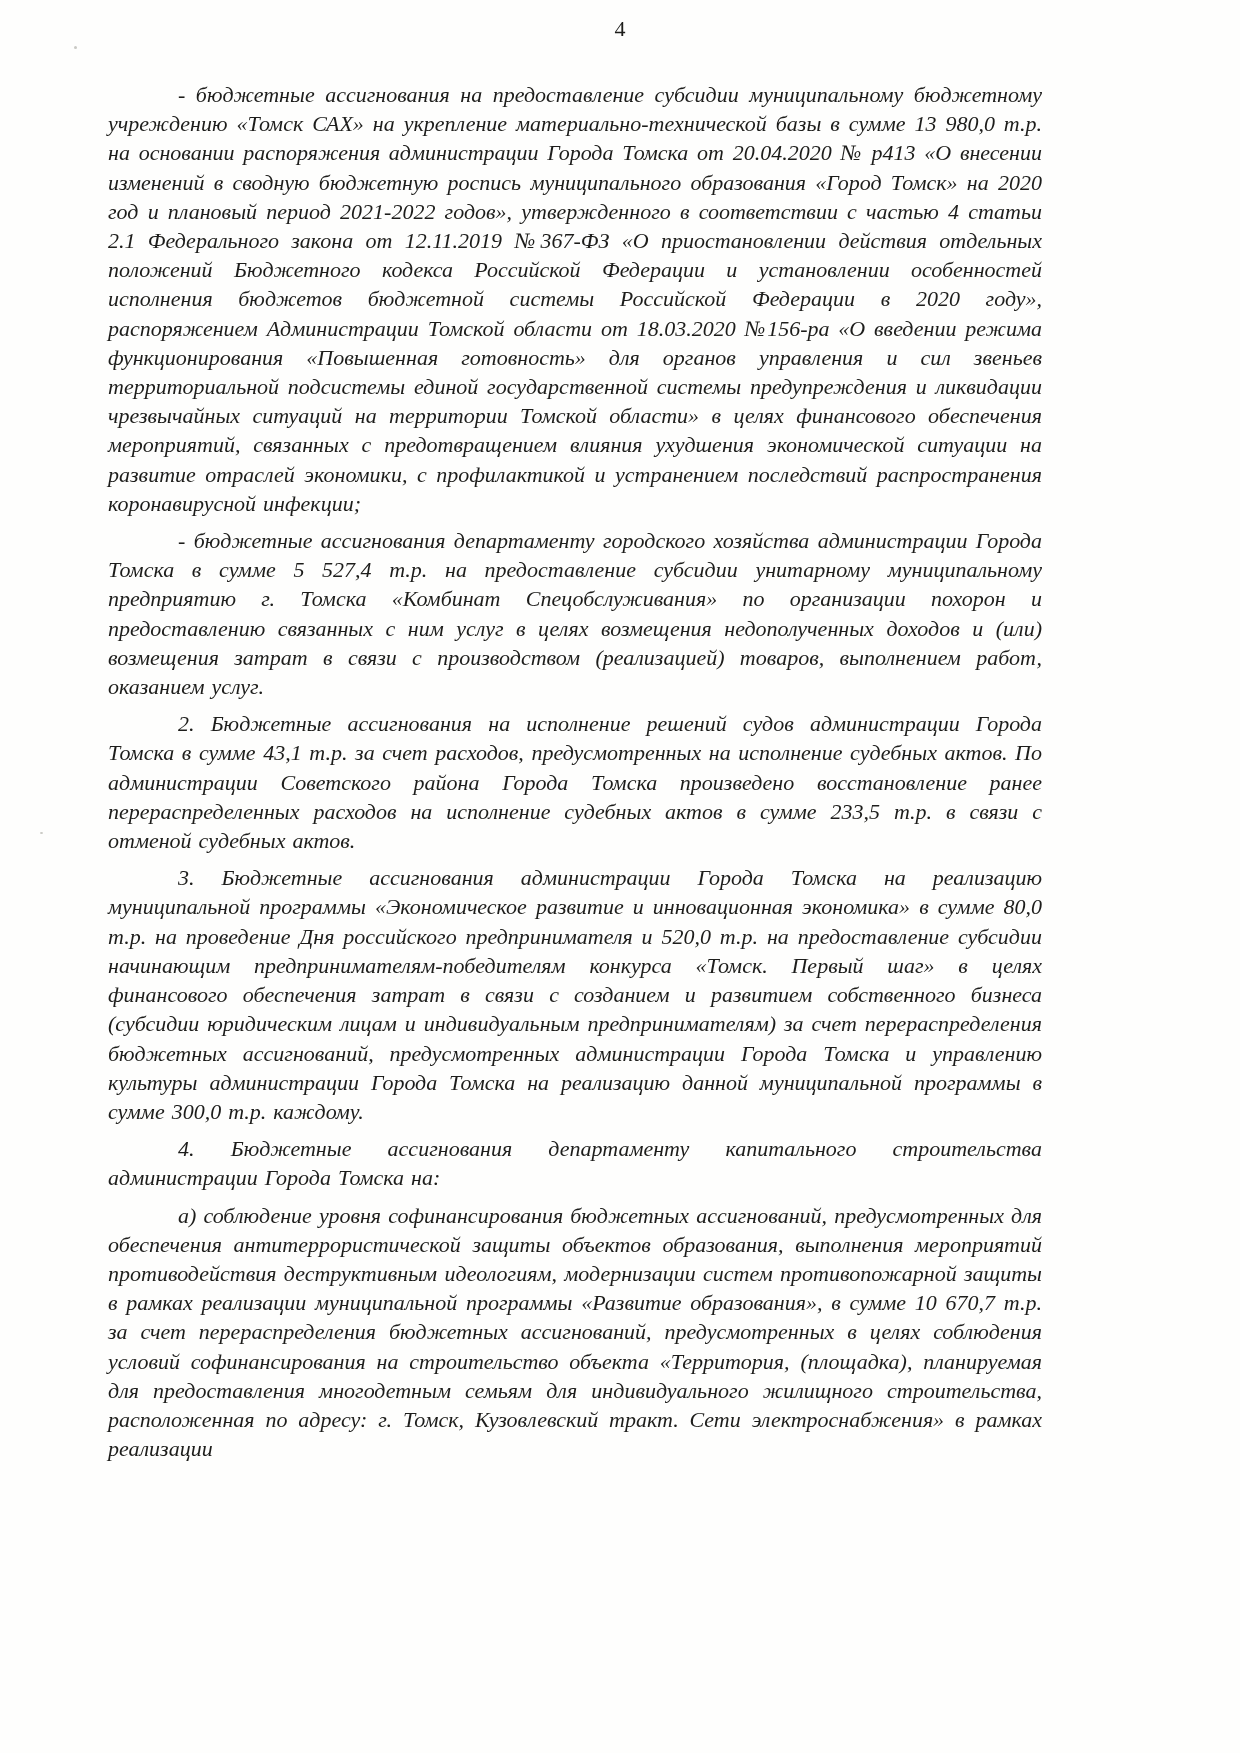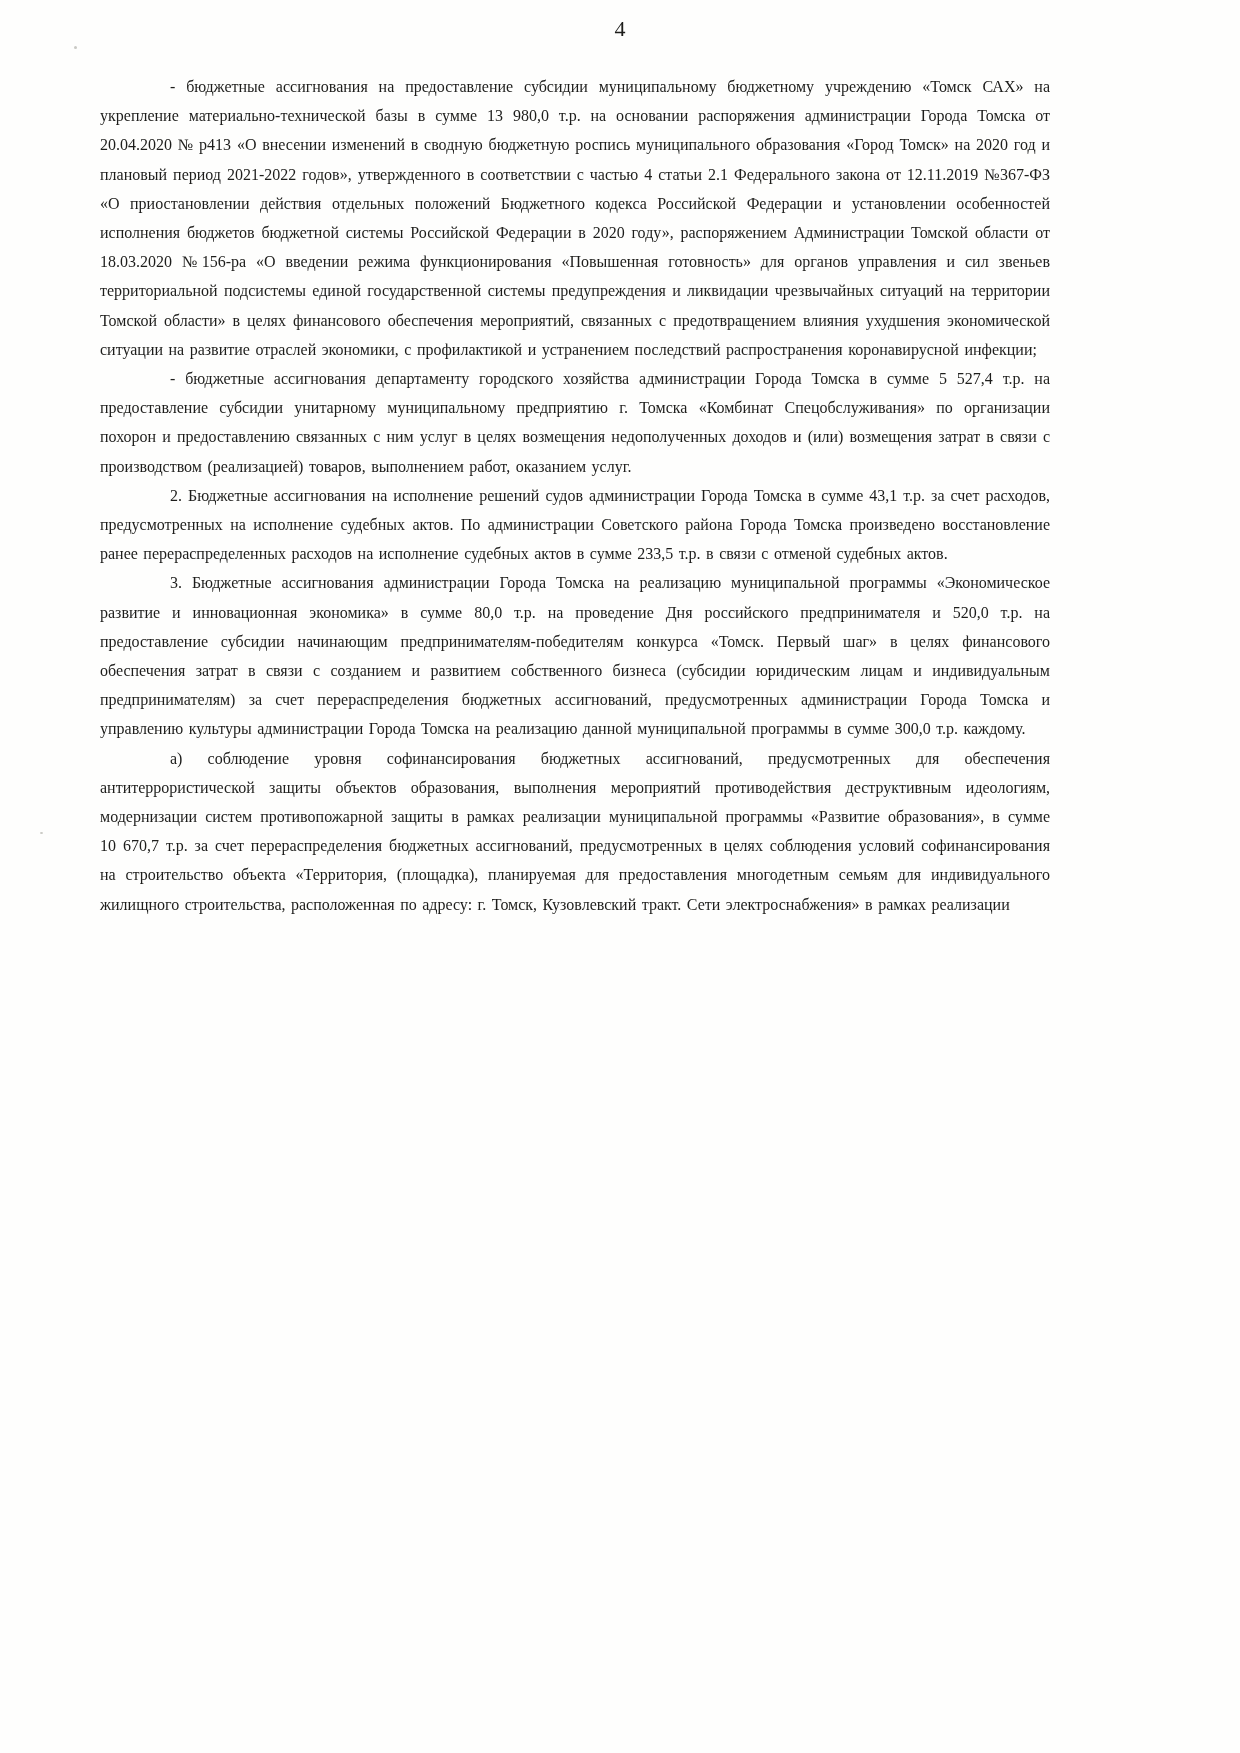--- a/index.html
+++ b/index.html
@@ -25,26 +25,27 @@
     font-size: 22px;
     line-height: 29px;
   }
   .content {
     position: absolute;
     top: 72px;
     left: 100px;
     width: 950px;
   }
   .content p {
-    margin: 0;
-    font-size: 16px;
+    margin: 8px;
+    font-size: 22px;
     line-height: 29.2px;
     text-align: justify;
     text-indent: 70px;
     word-spacing: 1.5px;
+    font-style: italic;
   }
   .speck {
     position: absolute;
     background: #c9c9c4;
     border-radius: 50%;
   }
   .speck-1 { left: 74px; top: 46px; width: 3px; height: 3px; }
   .speck-2 { left: 40px; top: 832px; width: 3px; height: 2px; }
 </style>
 </head>
@@ -55,16 +56,17 @@
   <div class="speck speck-1"></div>
   <div class="speck speck-2"></div>
 
   <div class="page-number">4</div>
 
   <div class="content">
     <p>- бюджетные ассигнования на предоставление субсидии муниципальному бюджетному учреждению «Томск САХ» на укрепление материально-технической базы в сумме 13&nbsp;980,0 т.р. на основании распоряжения администрации Города Томска от 20.04.2020 № р413 «О внесении изменений в сводную бюджетную роспись муниципального образования «Город Томск» на 2020 год и плановый период 2021-2022 годов», утвержденного в соответствии с частью 4 статьи 2.1 Федерального закона от 12.11.2019 №367-ФЗ «О приостановлении действия отдельных положений Бюджетного кодекса Российской Федерации и установлении особенностей исполнения бюджетов бюджетной системы Российской Федерации в 2020 году», распоряжением Администрации Томской области от 18.03.2020 №156-ра «О введении режима функционирования «Повышенная готовность» для органов управления и сил звеньев территориальной подсистемы единой государственной системы предупреждения и ликвидации чрезвычайных ситуаций на территории Томской области» в целях финансового обеспечения мероприятий, связанных с предотвращением влияния ухудшения экономической ситуации на развитие отраслей экономики, с профилактикой и устранением последствий распространения коронавирусной инфекции;</p>
     <p>- бюджетные ассигнования департаменту городского хозяйства администрации Города Томска в сумме 5&nbsp;527,4 т.р. на предоставление субсидии унитарному муниципальному предприятию г. Томска «Комбинат Спецобслуживания» по организации похорон и предоставлению связанных с ним услуг в целях возмещения недополученных доходов и (или) возмещения затрат в связи с производством (реализацией) товаров, выполнением работ, оказанием услуг.</p>
     <p>2. Бюджетные ассигнования на исполнение решений судов администрации Города Томска в сумме 43,1 т.р. за счет расходов, предусмотренных на исполнение судебных актов. По администрации Советского района Города Томска произведено восстановление ранее перераспределенных расходов на исполнение судебных актов в сумме  233,5 т.р. в связи с отменой судебных актов.</p>
     <p>3. Бюджетные ассигнования  администрации Города Томска на реализацию муниципальной программы «Экономическое развитие и инновационная экономика» в сумме 80,0 т.р. на проведение Дня российского предпринимателя и 520,0 т.р. на предоставление субсидии начинающим предпринимателям-победителям конкурса «Томск. Первый шаг» в целях финансового обеспечения затрат в связи с созданием и развитием собственного бизнеса (субсидии юридическим лицам и индивидуальным предпринимателям) за счет перераспределения бюджетных ассигнований, предусмотренных администрации Города Томска и управлению культуры администрации Города Томска на реализацию данной муниципальной программы в сумме 300,0 т.р. каждому.</p>
+    <p>4. Бюджетные ассигнования департаменту капитального строительства администрации Города Томска на:</p>
     <p>а) соблюдение уровня софинансирования бюджетных ассигнований, предусмотренных для обеспечения антитеррористической защиты объектов образования, выполнения мероприятий противодействия деструктивным идеологиям, модернизации систем противопожарной защиты в рамках реализации муниципальной программы «Развитие образования», в сумме 10&nbsp;670,7 т.р. за счет перераспределения бюджетных ассигнований, предусмотренных в целях соблюдения условий софинансирования на строительство объекта «Территория, (площадка), планируемая для предоставления многодетным семьям для индивидуального жилищного строительства, расположенная по адресу: г. Томск, Кузовлевский тракт. Сети электроснабжения» в рамках реализации</p>
   </div>
 
 </div>
 
 </body></html>

